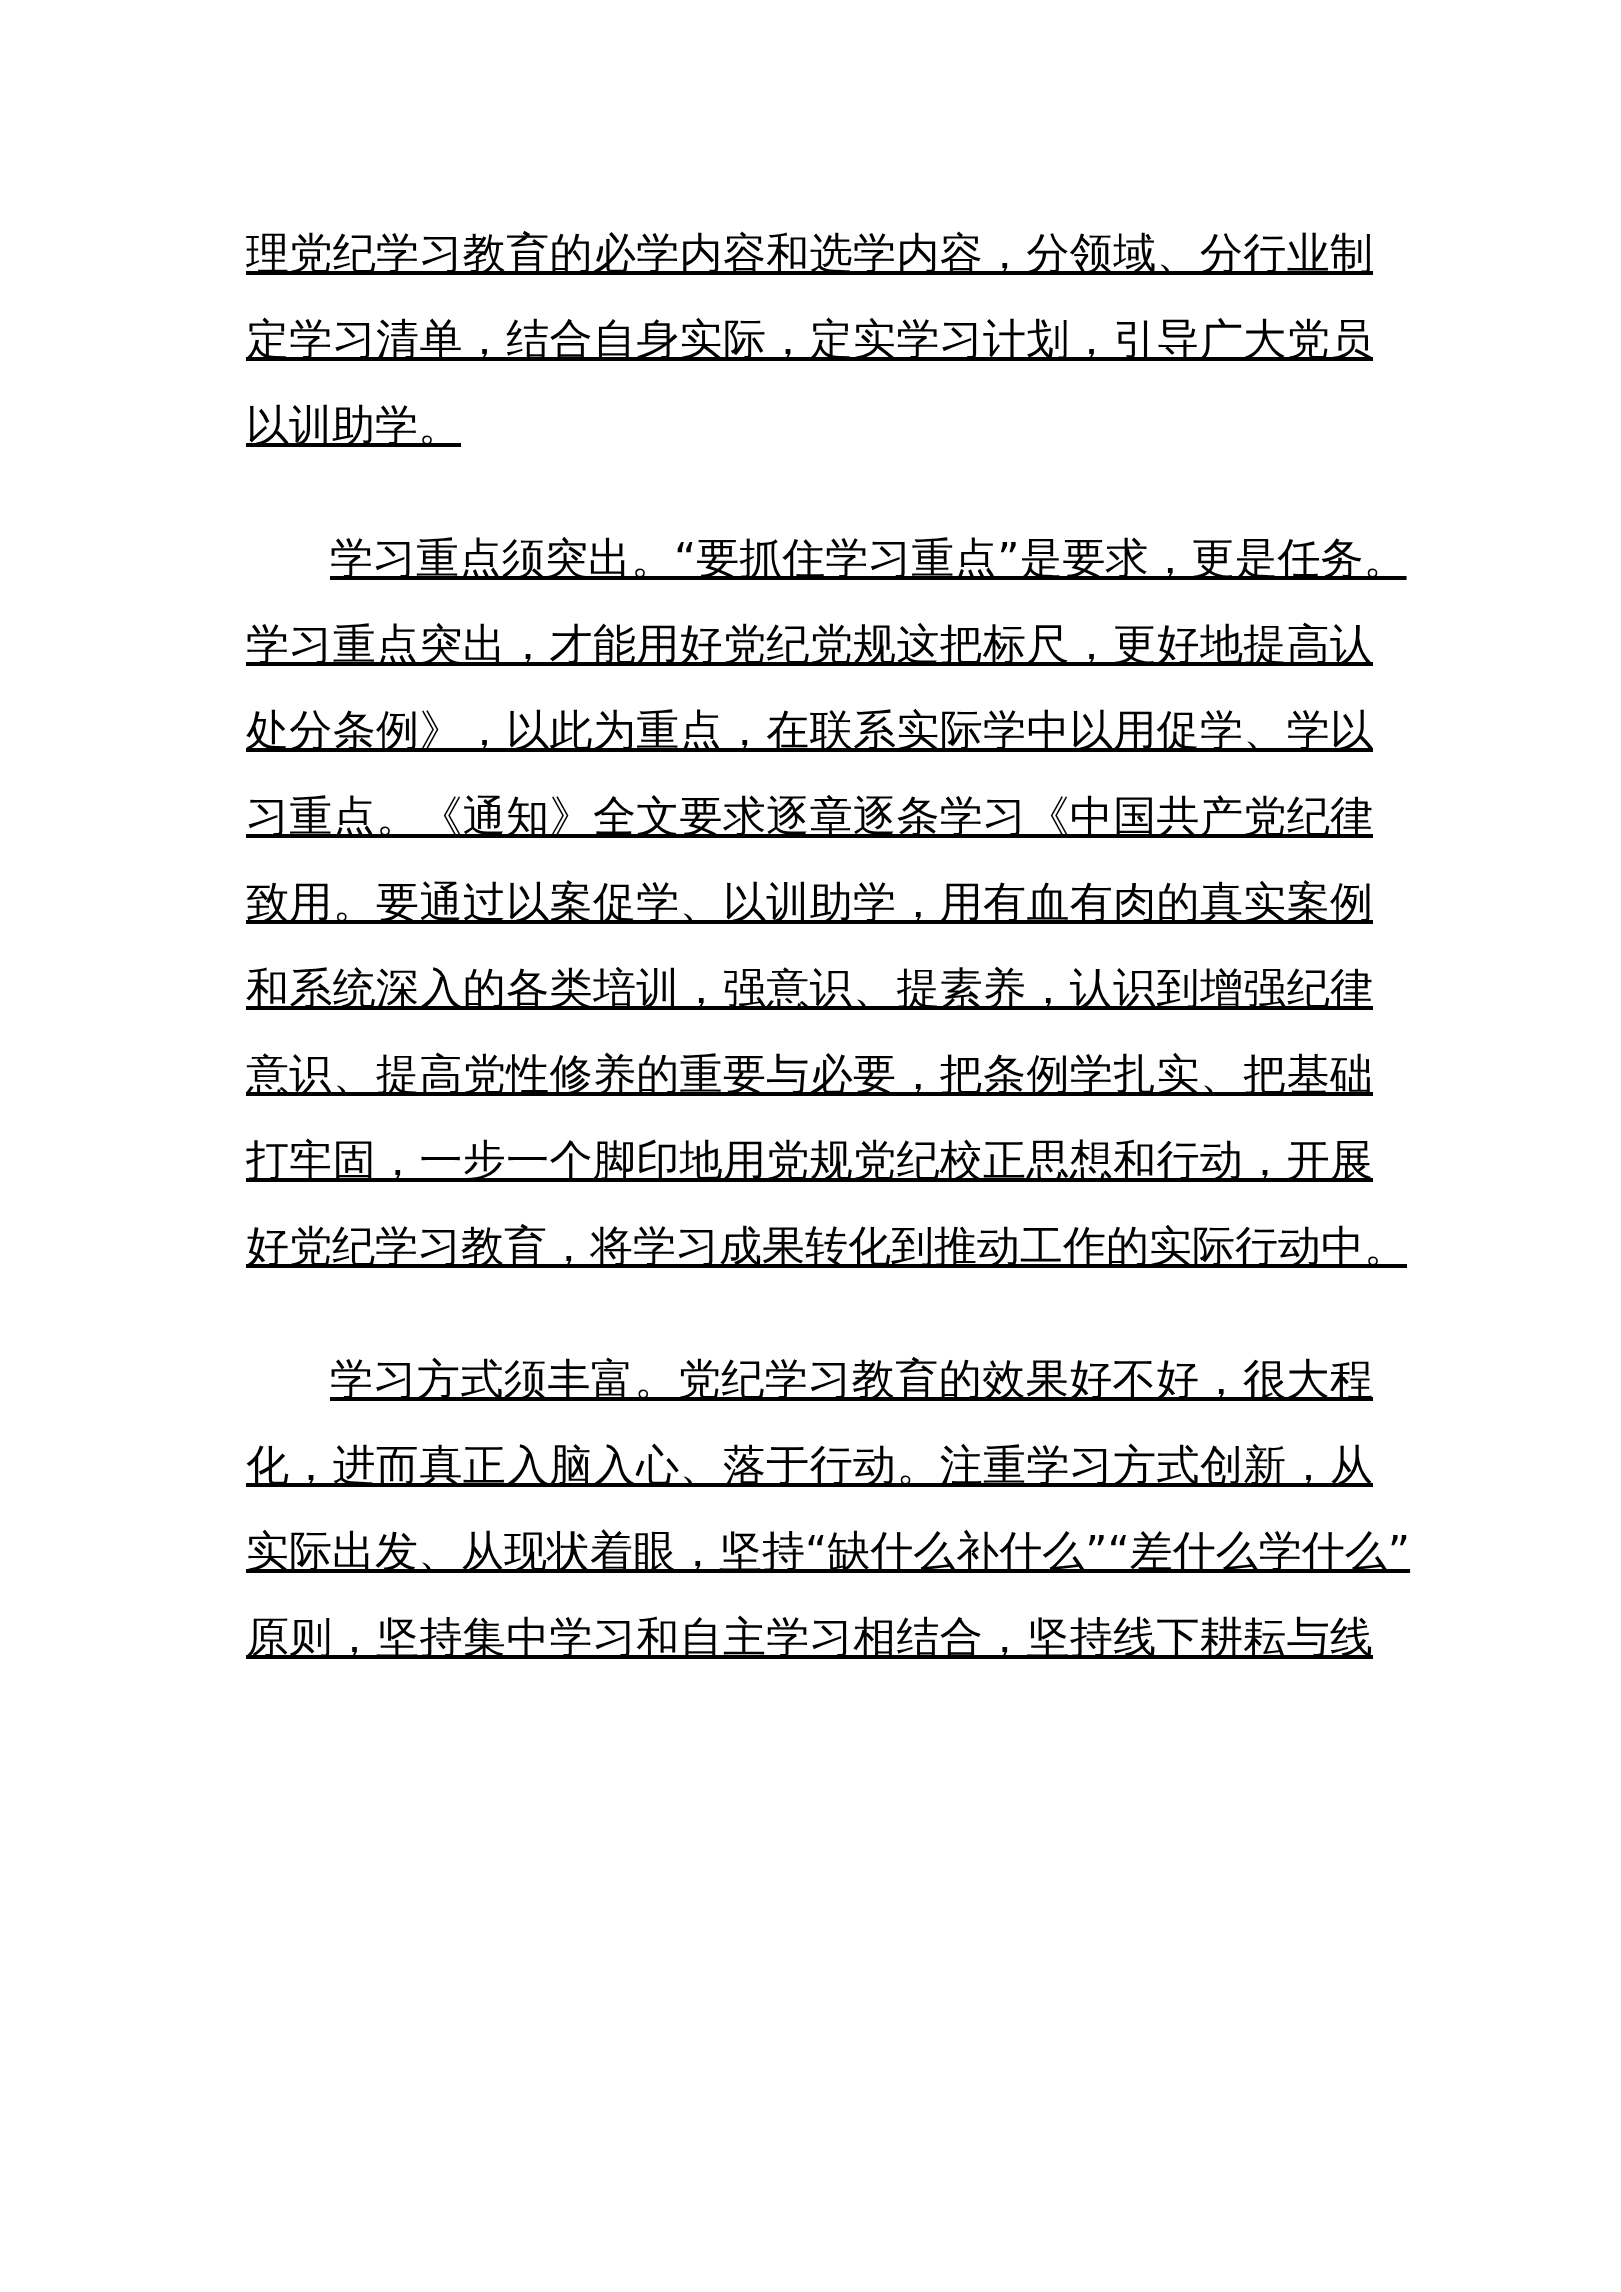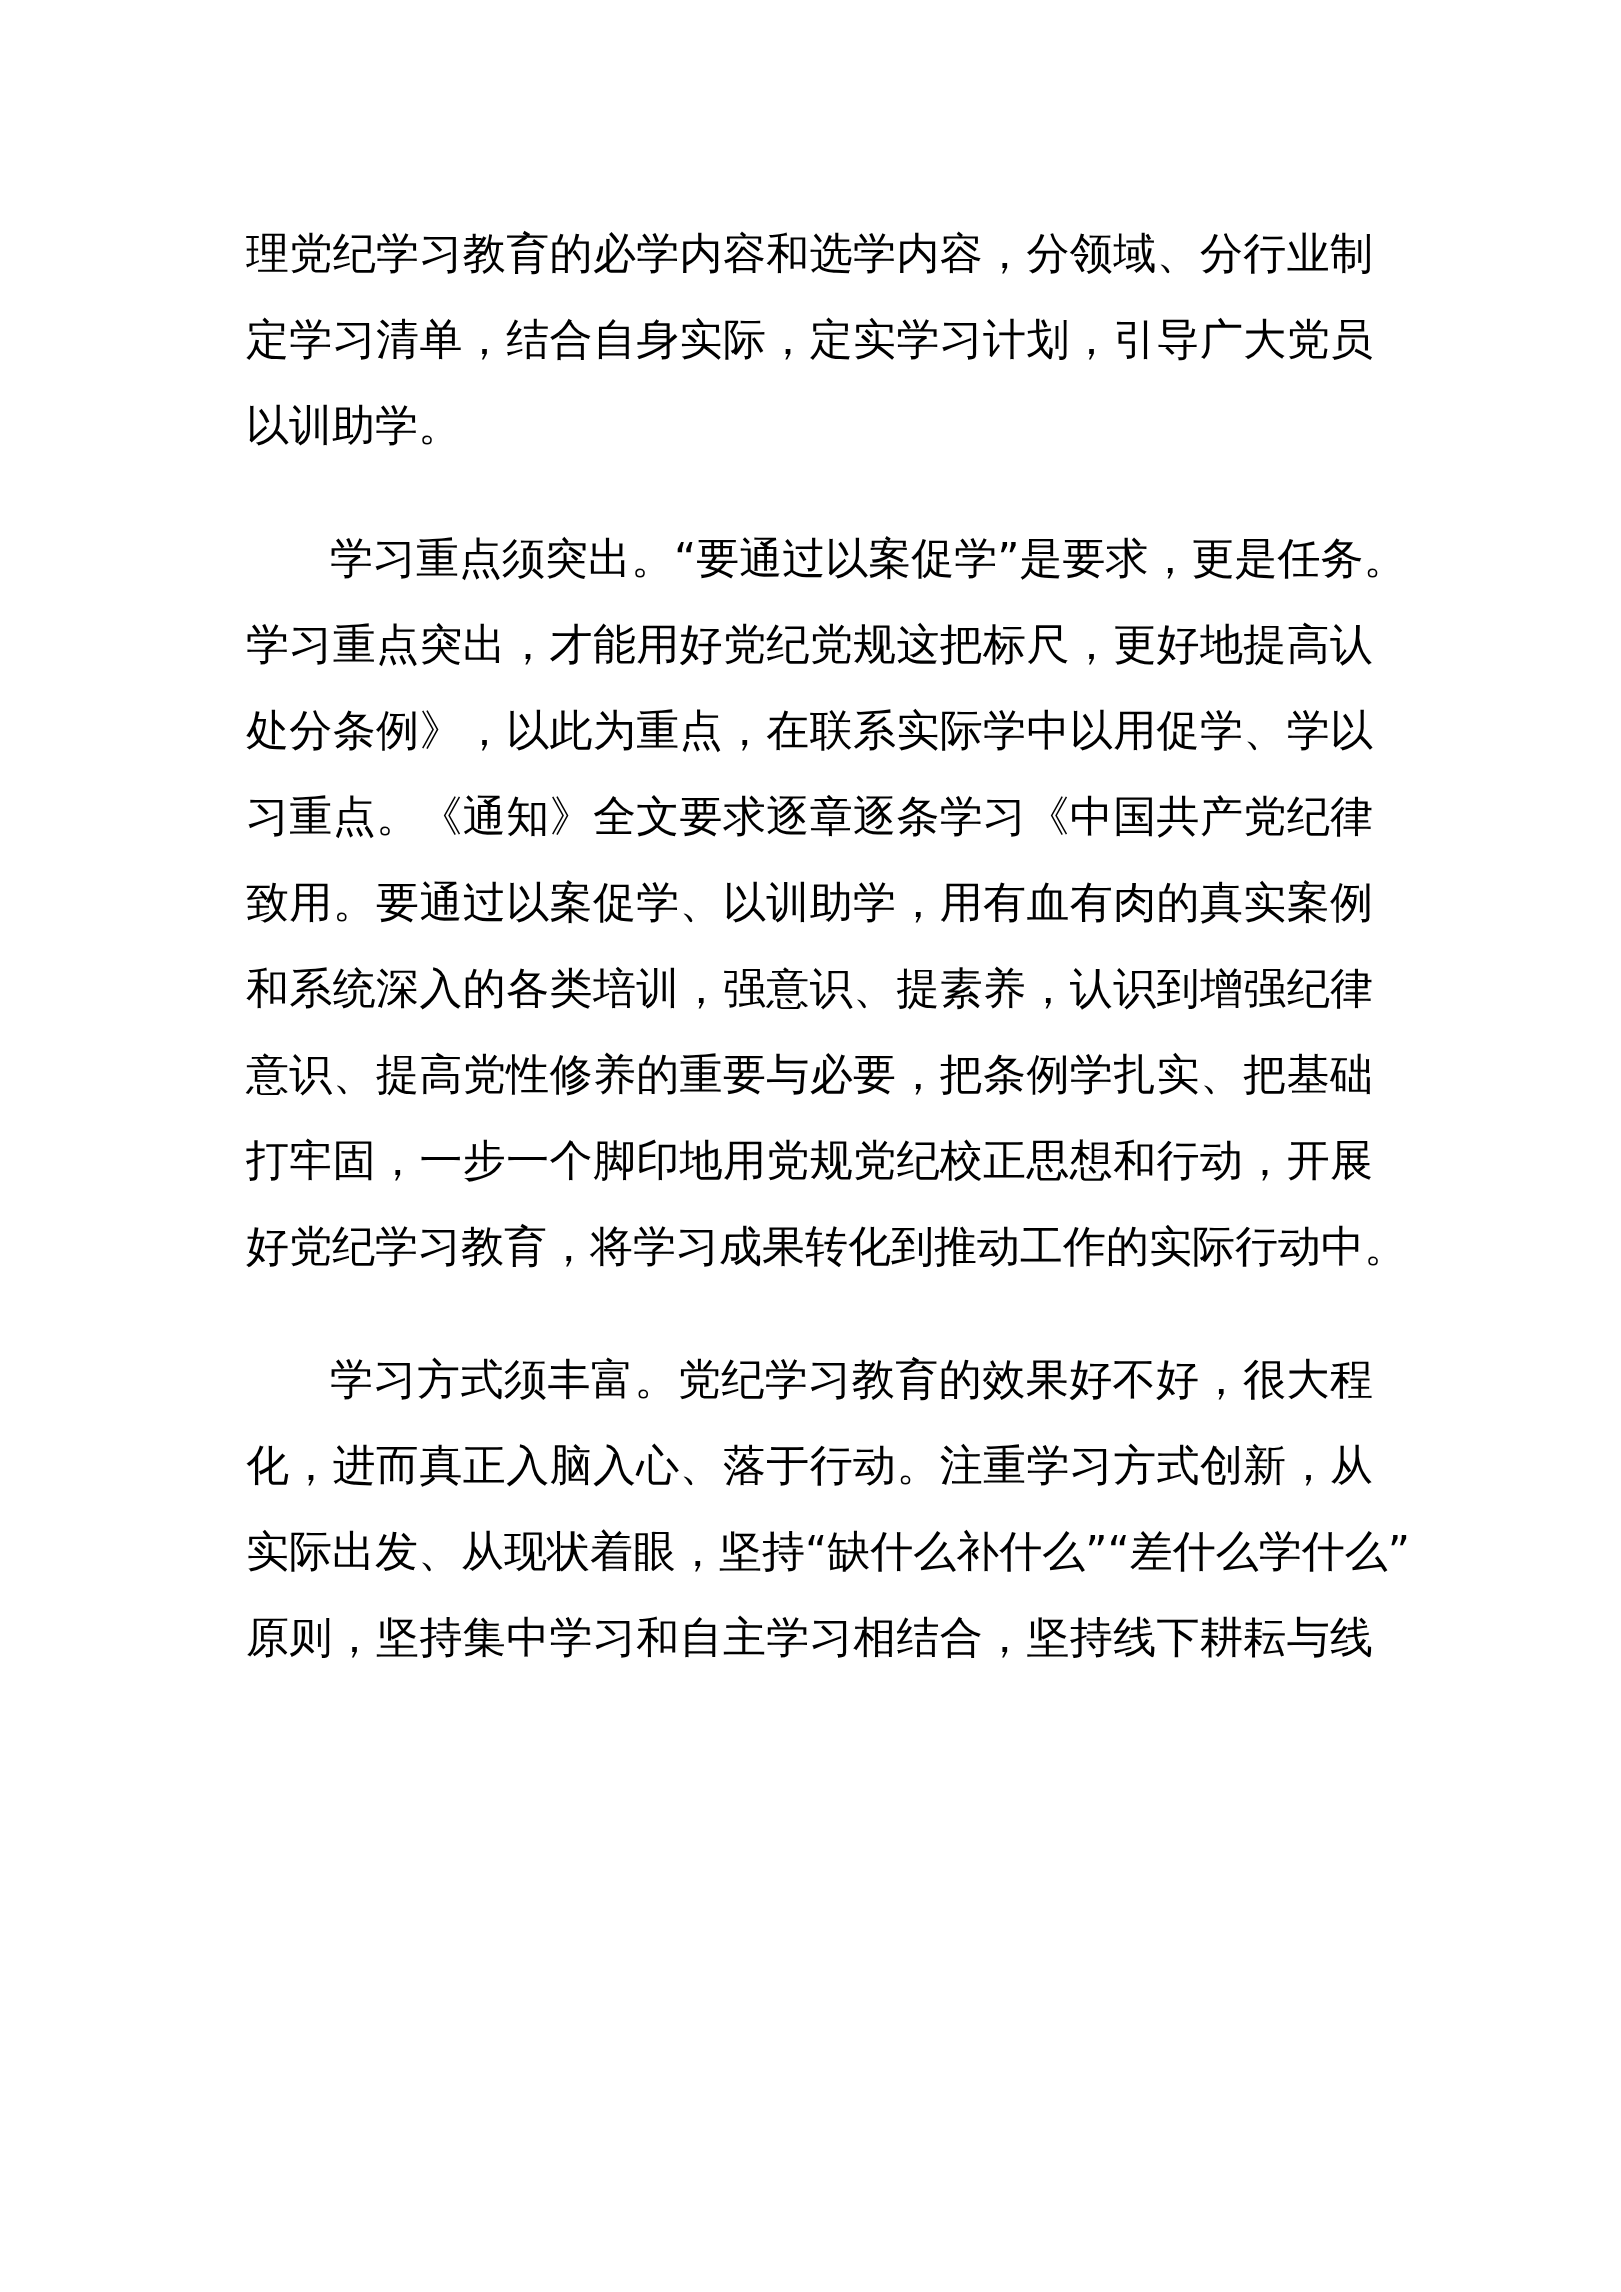--- a/index.html
+++ b/index.html
@@ -28,38 +28,39 @@
     text-align: justify;
     text-justify: inter-character;
     word-break: break-all;
   }
   .line {
     display: block;
     text-align: justify;
     text-align-last: justify;
     white-space: nowrap;
     height: 86px;
+    text-decoration: underline;
   }
   .line.last {
     text-align-last: left;
   }
 </style>
 </head>
 <body>
 
 <div class="page">
 
   <div class="para">
     <span class="line">理党纪学习教育的必学内容和选学内容，分领域、分行业制</span>
     <span class="line">定学习清单，结合自身实际，定实学习计划，引导广大党员</span>
     <span class="line last">以训助学。</span>
   </div>
 
   <div class="para">
-    <span class="line" style="padding-left:84px;width:1043px;">学习重点须突出。“要通过以案促学”是要求，更是任务。</span>
+    <span class="line" style="padding-left:84px;width:1043px;">学习重点须突出。“要抓住学习重点”是要求，更是任务。</span>
     <span class="line">学习重点突出，才能用好党纪党规这把标尺，更好地提高认</span>
     <span class="line">处分条例》，以此为重点，在联系实际学中以用促学、学以</span>
     <span class="line">习重点。《通知》全文要求逐章逐条学习《中国共产党纪律</span>
     <span class="line">致用。要通过以案促学、以训助学，用有血有肉的真实案例</span>
     <span class="line">和系统深入的各类培训，强意识、提素养，认识到增强纪律</span>
     <span class="line">意识、提高党性修养的重要与必要，把条例学扎实、把基础</span>
     <span class="line">打牢固，一步一个脚印地用党规党纪校正思想和行动，开展</span>
     <span class="line">好党纪学习教育，将学习成果转化到推动工作的实际行动中。</span>
   </div>
 

